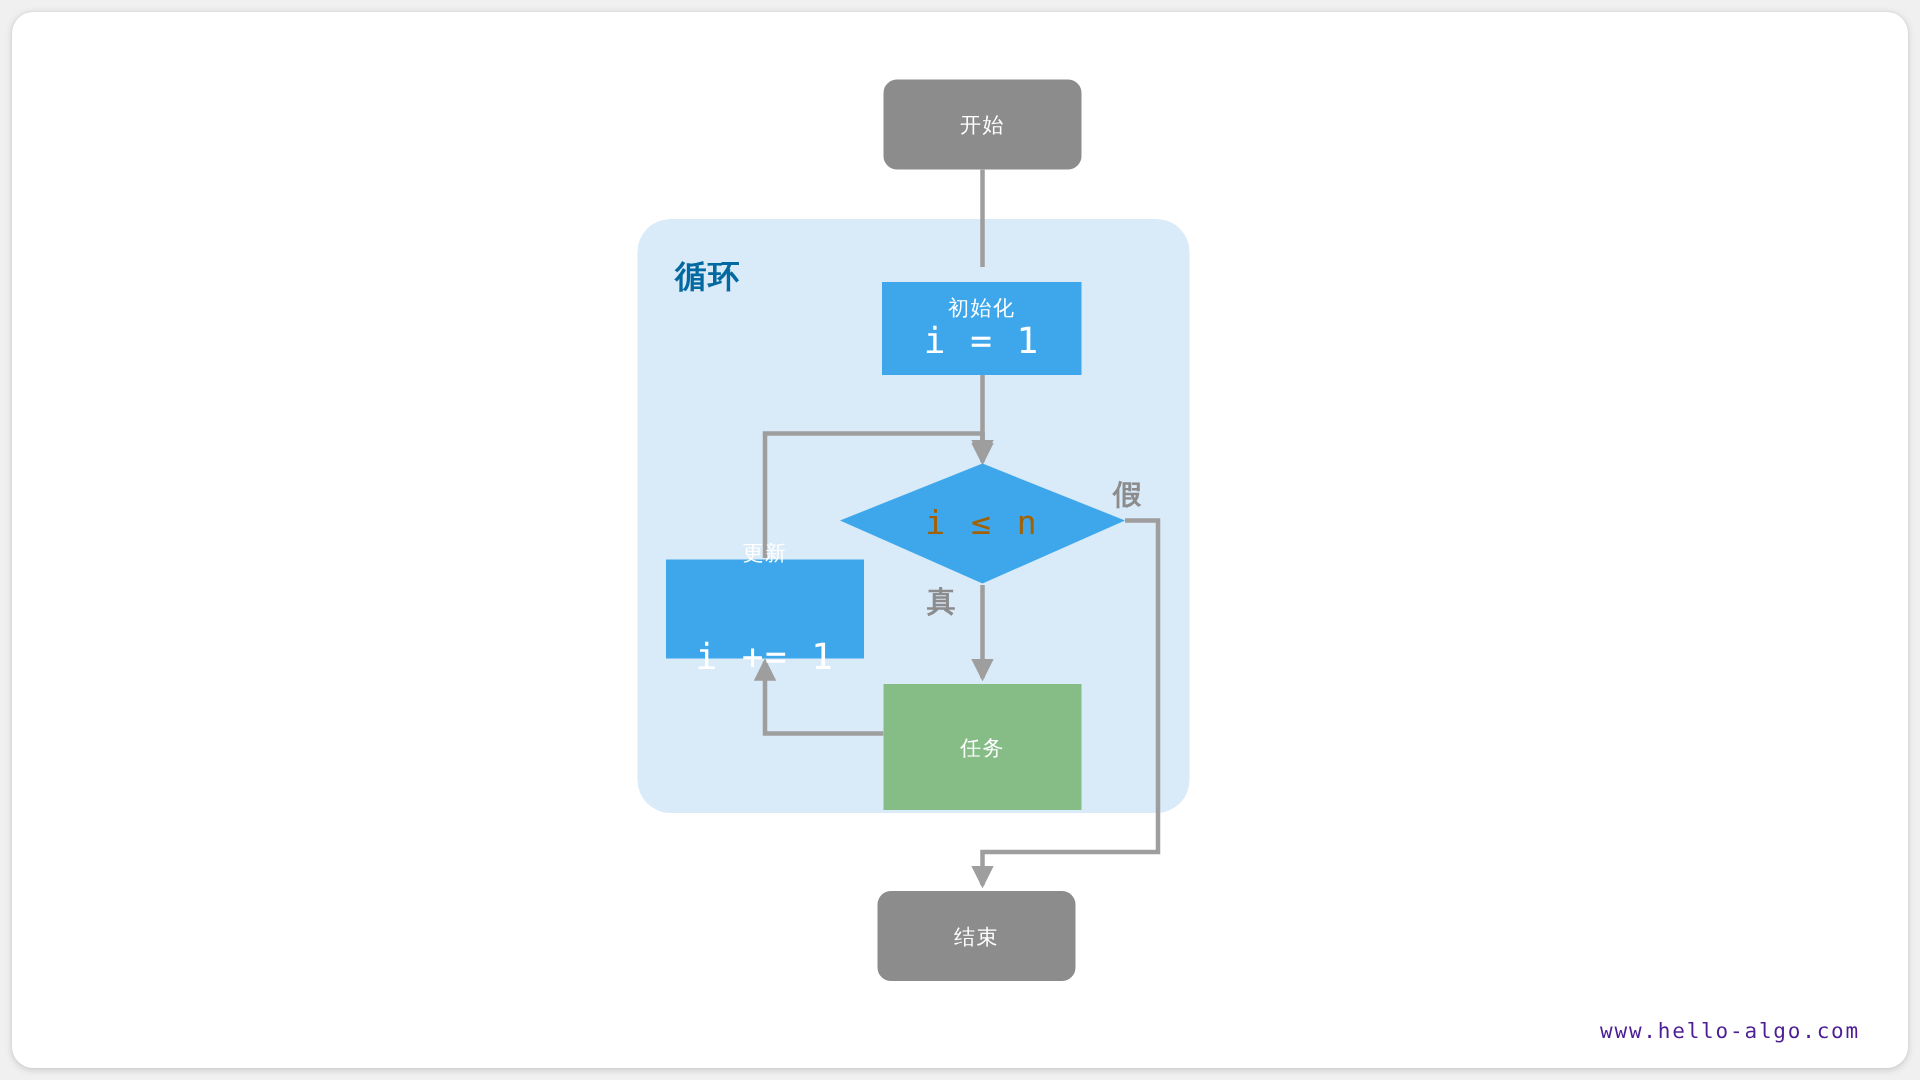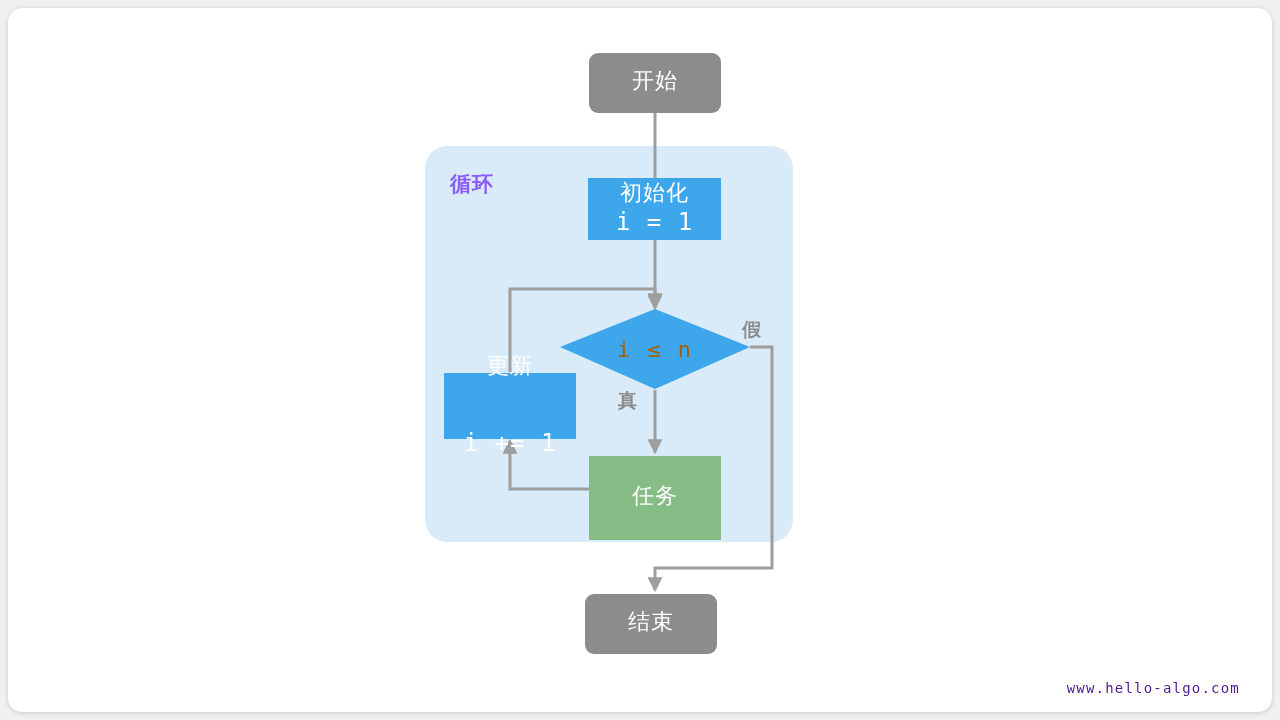--- a/index.html
+++ b/index.html
@@ -45,22 +45,22 @@
     box-sizing: border-box;
     display: flex;
     flex-direction: column;
     align-items: center;
     justify-content: center;
     color: #ffffff;
     text-align: center;
     line-height: 1.18;
   }
   .node .cn {
-    font-family: Liberation Mono, monospace;
-    font-size: 22px;
+    font-family: Liberation Sans, sans-serif;
+    font-size: 14px;
     letter-spacing: 1px;
   }
   .node .code {
     font-family: "DejaVu Sans Mono", "Liberation Mono", monospace;
     font-size: 24px;
     letter-spacing: 1px;
   }
   .terminal {
     border-radius: 9px;
     background: #8c8c8c;
@@ -68,21 +68,21 @@
   .process-blue { background: #3ea7ec; }
   .process-green { background: #86bd87; }
 
   .loop-box {
     position: absolute;
     background: #d9eaf8;
     border-radius: 22px;
   }
   .loop-label {
     position: absolute;
-    color: #8b5cf6;
+    color: #0369a1;
     font-family: "Liberation Sans", sans-serif;
     font-size: 21px;
     font-weight: bold;
     letter-spacing: 1px;
   }
   .diamond-text {
     position: absolute;
     color: #a16207;
     font-family: "DejaVu Sans Mono", "Liberation Mono", monospace;
     font-size: 22px;
@@ -140,21 +140,21 @@
         <path d="M 750,347 L 772,347 L 772,568 L 655,568 L 655,590" marker-end="url(#arrow)"></path>
       </g>
 
       <polygon points="655,309 750,347 655,389 560,347" fill="#3ea7ec"></polygon>
     </svg>
 
     <div class="node terminal" style="left:589px; top:53px; width:132px; height:60px;">
       <span class="cn">开始</span>
     </div>
 
-    <div class="node process-blue" style="left:588px; top:178px; width:133px; height:62px;">
+    <div class="node process-blue" style="left:588px; top:188px; width:133px; height:62px;">
       <span class="cn">初始化</span>
       <span class="code">i = 1</span>
     </div>
 
     <div class="diamond-text" style="left:560px; top:309px; width:190px; height:80px;">
       <span>i ≤ n</span>
     </div>
 
     <div class="node process-blue" style="left:444px; top:373px; width:132px; height:66px;gap:48px;">
       <span class="cn">更新</span>

